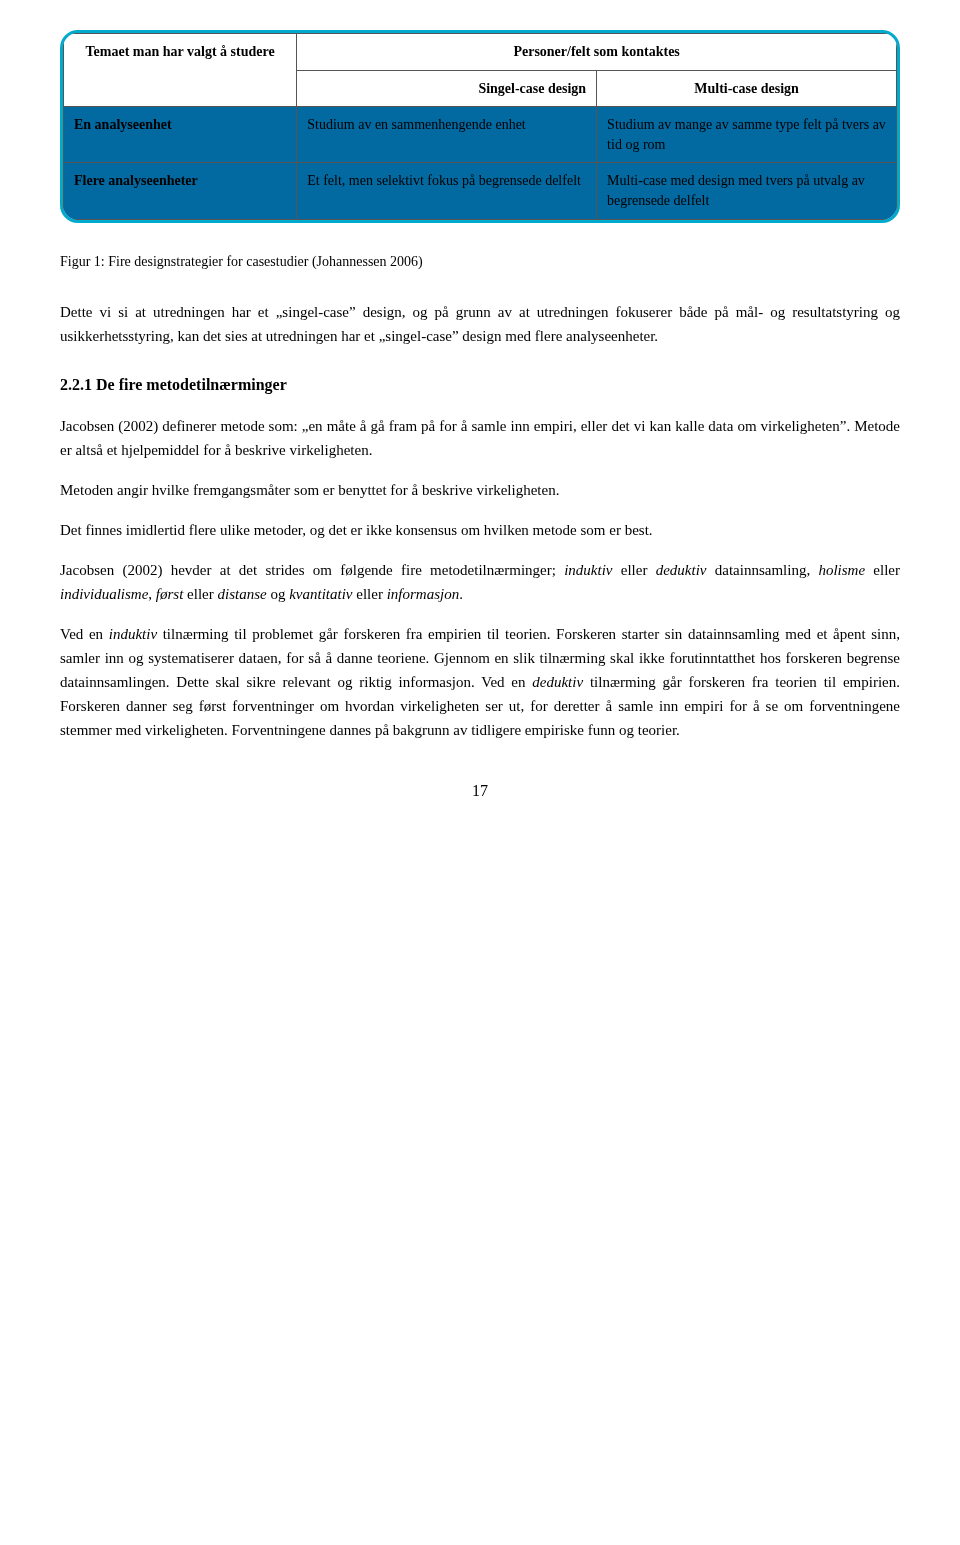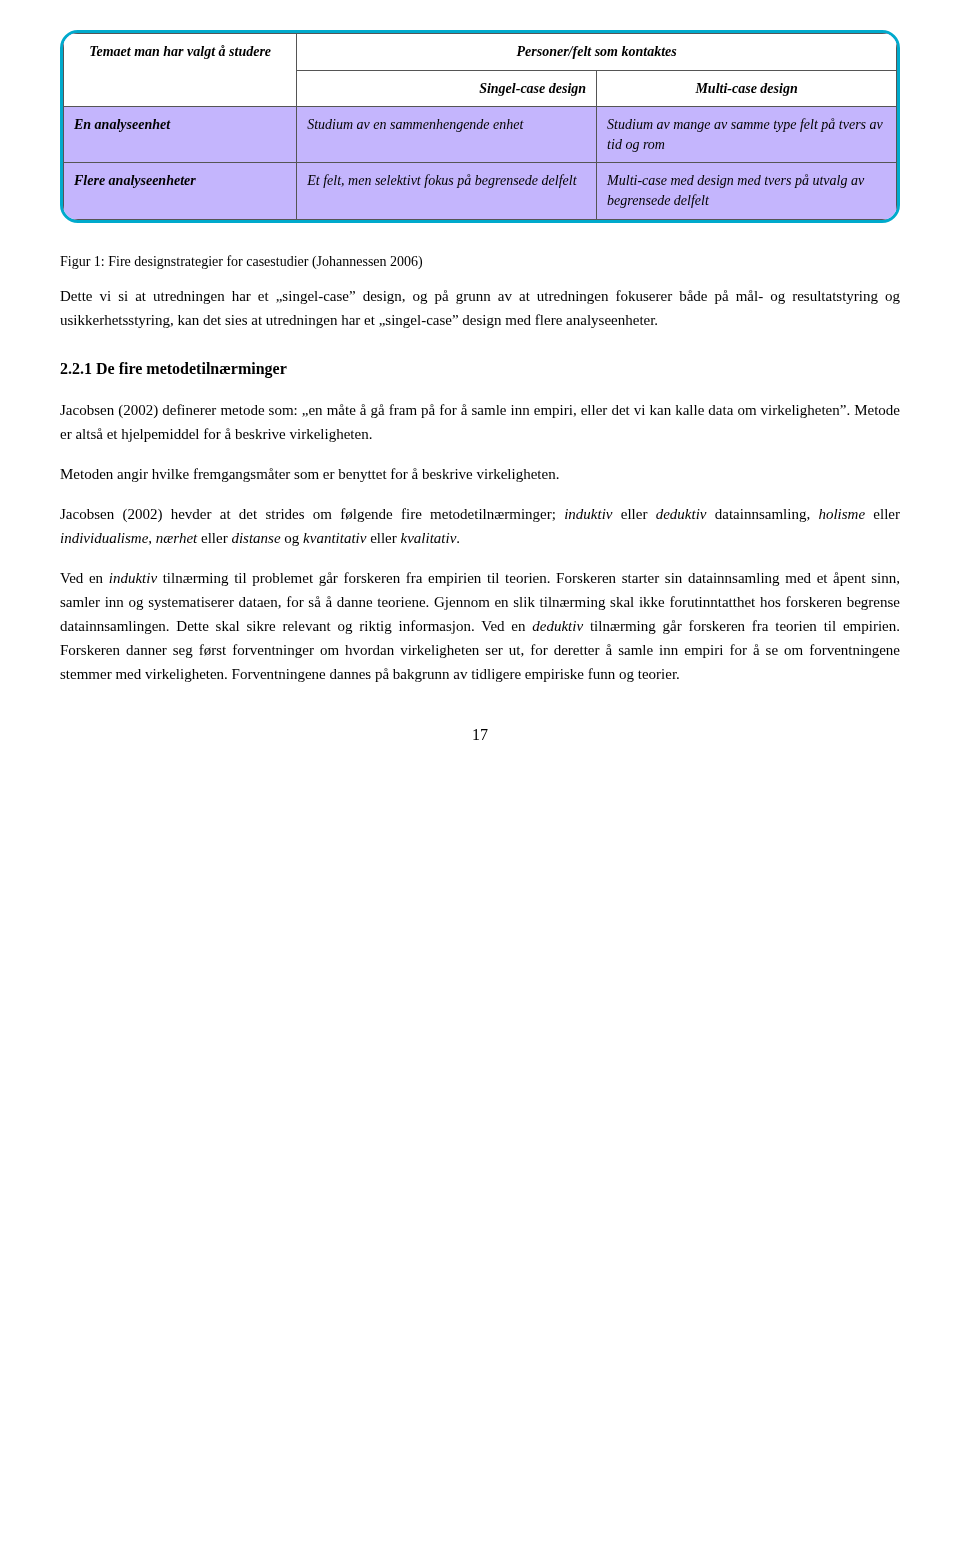--- a/index.html
+++ b/index.html
@@ -22,22 +22,21 @@
     .table-wrapper {
       border: 3px solid #00aacc;
       border-radius: 18px;
       overflow: hidden;
       margin-bottom: 28px;
     }
 
     table {
       width: 100%;
       border-collapse: collapse;
-      background: #c4b5fd;
-      font-style: italic;
+      background: #0369a1;
     }
 
     table th, table td {
       border: 1.5px solid #555;
       padding: 8px 10px;
       vertical-align: top;
       font-size: 14px;
       line-height: 1.4;
     }
 
@@ -66,21 +65,21 @@
       text-align: right;
     }
 
     .col-multi {
       width: 36%;
     }
 
     
     .figure-caption {
       font-size: 14px;
-      margin-bottom: 12px;
+      margin-bottom: 28px;
       line-height: 1.5;
     }
 
     
     .body-para {
       font-size: 15px;
       line-height: 1.6;
       margin-bottom: 16px;
       text-align: justify;
     }
@@ -148,23 +147,24 @@
 
 
   <p class="body-para">Dette vi si at utredningen har et „singel-case” design, og på grunn av at utredningen fokuserer både på mål- og resultatstyring og usikkerhetsstyring, kan det sies at utredningen har et „singel-case” design med flere analyseenheter.</p>
 
   <p class="section-heading">2.2.1 De fire metodetilnærminger</p>
 
   <p class="body-para">Jacobsen (2002) definerer metode som: „en måte å gå fram på for å samle inn empiri, eller det vi kan kalle data om virkeligheten”. Metode er altså et hjelpemiddel for å beskrive virkeligheten.</p>
 
   <p class="body-para">Metoden angir hvilke fremgangsmåter som er benyttet for å beskrive virkeligheten.</p>
 
+  <p class="body-para">Det finnes imidlertid flere ulike metoder, og det er ikke konsensus om hvilken metode som er best.</p>
 
   <p class="body-para">
-    <span>Jacobsen (2002) hevder at det strides om følgende fire metodetilnærminger; </span><em>induktiv</em><span> eller </span><em>deduktiv</em><span> datainnsamling, </span><em>holisme</em><span> eller </span><em>individualisme</em><span>, </span><em>nærhet</em><span> eller </span><em>distanse</em><span> og </span><em>kvantitativ</em><span> eller </span><em>kvalitativ</em><span>.</span>
+    <span>Jacobsen (2002) hevder at det strides om følgende fire metodetilnærminger; </span><em>induktiv</em><span> eller </span><em>deduktiv</em><span> datainnsamling, </span><em>holisme</em><span> eller </span><em>individualisme</em><span>, </span><em>først</em><span> eller </span><em>distanse</em><span> og </span><em>kvantitativ</em><span> eller </span><em>informasjon</em><span>.</span>
   </p>
 
   <p class="body-para">
     <span>Ved en </span><em>induktiv</em><span> tilnærming til problemet går forskeren fra empirien til teorien. Forskeren starter sin datainnsamling med et åpent sinn, samler inn og systematiserer dataen, for så å danne teoriene. Gjennom en slik tilnærming skal ikke forutinntatthet hos forskeren begrense datainnsamlingen. Dette skal sikre relevant og riktig informasjon. Ved en </span><em>deduktiv</em><span> tilnærming går forskeren fra teorien til empirien. Forskeren danner seg først forventninger om hvordan virkeligheten ser ut, for deretter å samle inn empiri for å se om forventningene stemmer med virkeligheten. Forventningene dannes på bakgrunn av tidligere empiriske funn og teorier.</span>
   </p>
 
   <div class="page-number">17</div>
 
 </div>
 

